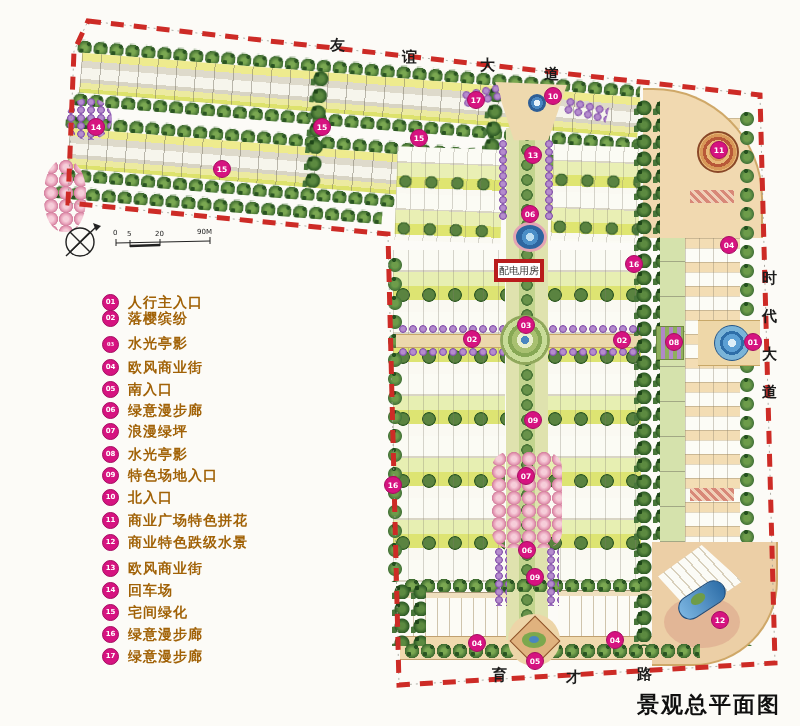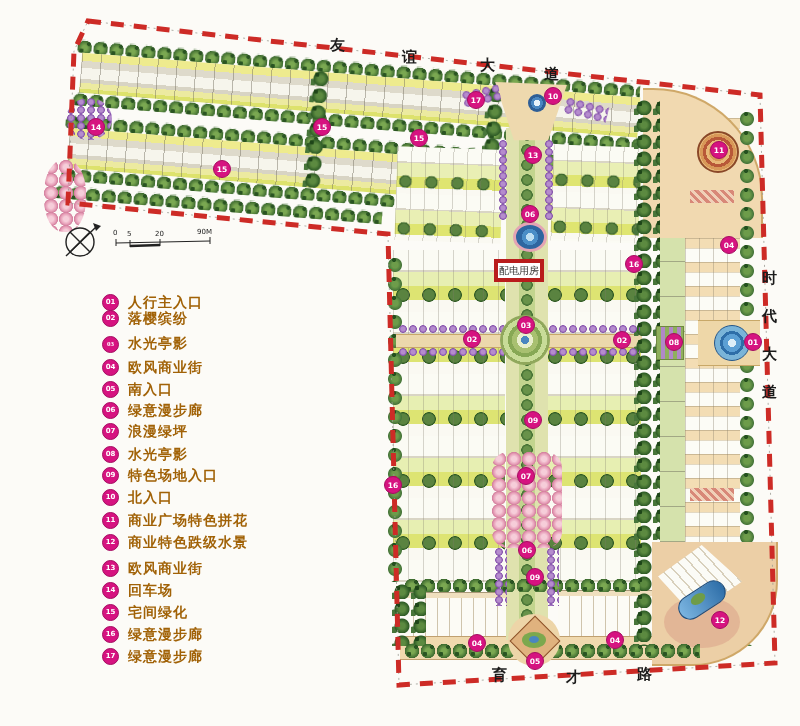--- a/index.html
+++ b/index.html
@@ -237,13 +237,14 @@
       <div class="marker" style="left: 384px; top: 476px;">16</div>
       <div class="marker" style="left: 517px; top: 467px;">07</div>
       <div class="marker" style="left: 518px; top: 541px;">06</div>
       <div class="marker" style="left: 526px; top: 568px;">09</div>
       <div class="marker" style="left: 468px; top: 634px;">04</div>
       <div class="marker" style="left: 606px; top: 631px;">04</div>
       <div class="marker" style="left: 526px; top: 652px;">05</div>
       <div class="marker" style="left: 711px; top: 611px;">12</div>
     </div>
 
+  <div class="title">景观总平面图</div>
 </div>
 
 </body></html>

